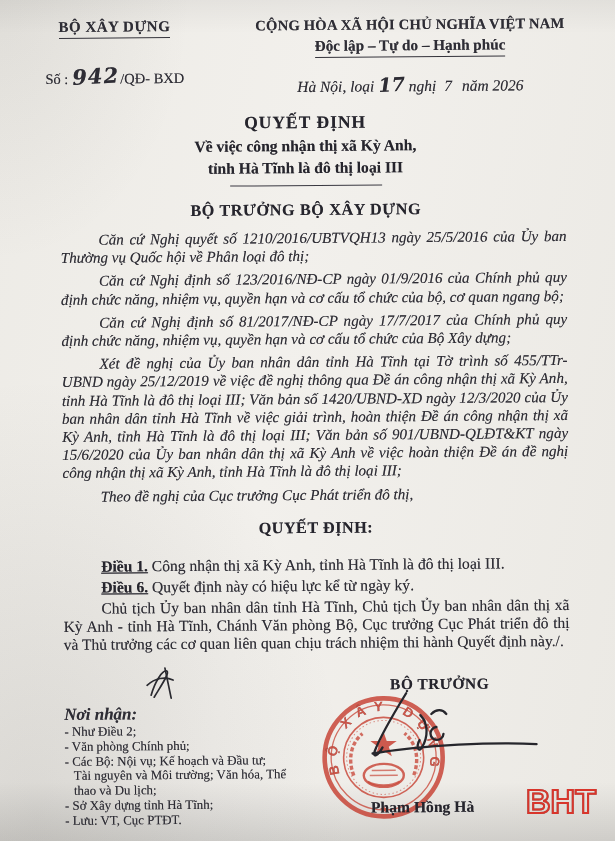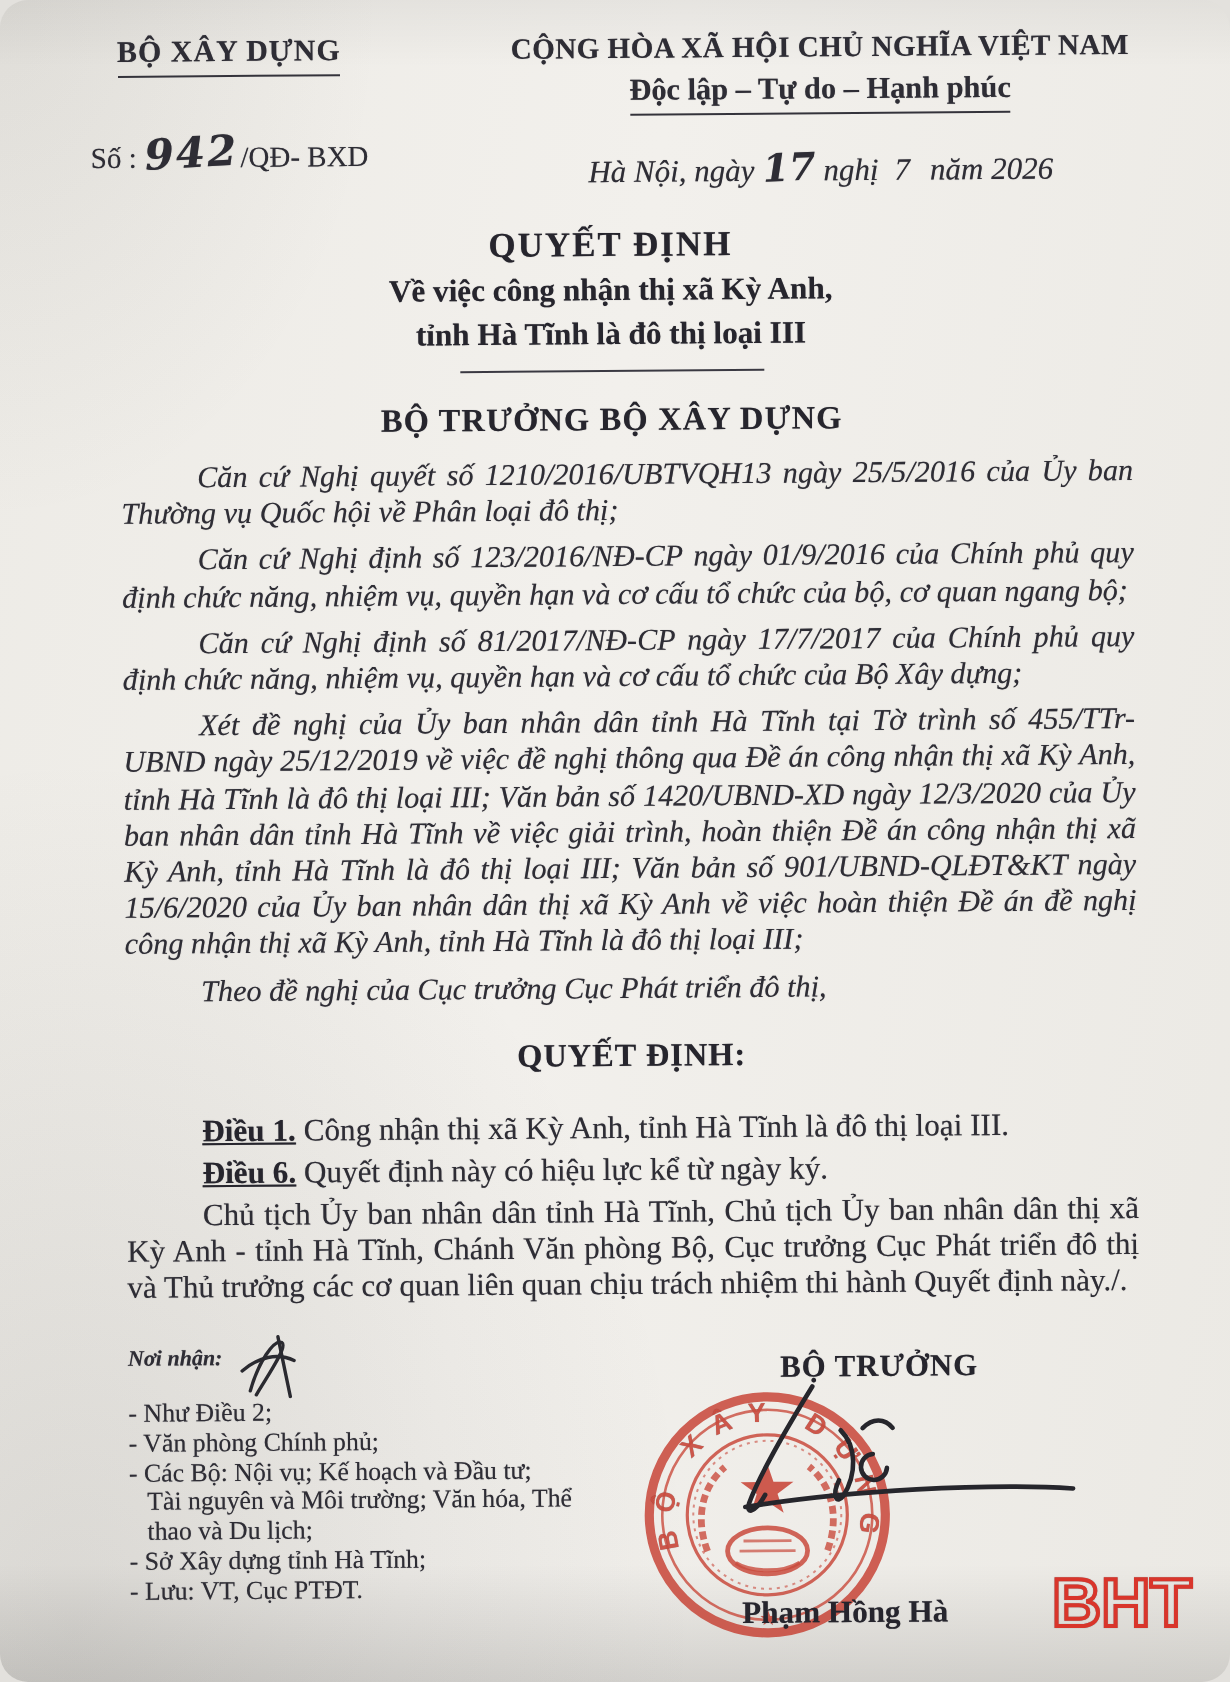--- a/index.html
+++ b/index.html
@@ -6,21 +6,20 @@
   .page{
     position:relative;width:615px;height:841px;overflow:hidden;
     font-family:"Liberation Serif","DejaVu Serif",serif;
     color:#2e2d35;
     background:
       radial-gradient(ellipse at 6% 97%, rgba(60,58,55,.12), transparent 38%),
       radial-gradient(ellipse at 0% 0%, rgba(60,58,55,.08), transparent 22%),
       linear-gradient(to bottom, rgba(0,0,0,.05), transparent 4%, transparent 93%, rgba(0,0,0,.12)),
       linear-gradient(100deg,#edebe6 0%,#f2f0ec 45%,#ebe9e4 100%);
     text-shadow:0 0 .4px rgba(46,45,53,.55);
-    border-radius:14px;
   }
   .tilt{position:absolute;inset:0;transform:rotate(-.45deg);transform-origin:50% 50%;}
   
   .header{display:flex;padding-top:17px;}
   .h-left{width:235px;text-align:center;}
   .h-right{flex:1;text-align:center;padding-right:24px;}
   .agency{font-weight:bold;font-size:15px;letter-spacing:.5px;}
   .agency .u{border-bottom:1.6px solid #34333b;padding-bottom:2px;display:inline-block;}
   .doc-number{margin-top:25px;font-size:14.5px;}
   .hw{font-family:"DejaVu Serif",serif;font-style:italic;font-weight:bold;display:inline-block;}
@@ -43,21 +42,21 @@
   .preamble p{margin:0 0 5px 0;font-style:italic;font-size:15.1px;line-height:18.2px;text-align:justify;text-indent:38px;}
   .decide-heading{text-align:center;font-weight:bold;font-size:16.2px;margin-top:15px;letter-spacing:.5px;color:#26252d;}
   .articles{margin-top:17px;}
   .article{margin:0 0 2px 0;font-size:15.6px;line-height:19.5px;text-indent:38px;}
   .article b{color:#26252d;text-decoration:underline;}
   .closing{margin:2px 0 0 0;font-size:15.5px;line-height:18.2px;text-align:justify;text-indent:38px;}
   
   .footer{position:absolute;left:0;top:668px;right:0;height:173px;}
   .recipients{position:absolute;left:62px;top:4px;width:265px;}
   .recip-head{display:flex;align-items:flex-start;}
-  .recip-label{font-weight:bold;font-style:italic;font-size:11px;}
+  .recip-label{font-weight:bold;font-style:italic;font-size:17px;margin-top:31px;}
   .tick-svg{margin-left:8px;margin-top:-8px;}
   .recip-line{font-size:12.9px;line-height:14.8px;}
   .recip-line.cont{padding-left:9px;}
   .sign-title{position:absolute;left:375px;top:8px;width:112px;text-align:right;font-weight:bold;font-size:15.4px;letter-spacing:.5px;color:#26252d;}
   .stamp-svg{position:absolute;left:315px;top:20px;opacity:.9;}
   .sig-svg{position:absolute;left:330px;top:22px;}
   .sign-name{position:absolute;left:368px;top:131px;width:126px;font-weight:bold;font-size:15.6px;color:#26252d;}
   .bht{position:absolute;left:519px;top:781px;}
 </style>
 </head>
@@ -74,21 +73,21 @@
         <div class="doc-number">
           <span>Số :</span><span class="hw hw-num">942</span><span>/QĐ- BXD</span>
         </div>
       </div>
       <div class="h-right">
         <div class="republic">CỘNG HÒA XÃ HỘI CHỦ NGHĨA VIỆT NAM</div>
         <div class="motto">
           <span class="u2">Độc lập – Tự do – Hạnh phúc</span>
         </div>
         <div class="place-date">
-          <span>Hà Nội, ngày</span><span class="hw hw-day">17</span><span>nghị</span><span class="mo">7</span><span>năm 2026</span>
+          <span>Hà Nội, loại</span><span class="hw hw-day">17</span><span>nghị</span><span class="mo">7</span><span>năm 2026</span>
         </div>
       </div>
     </div>
 
     <div class="title-block">
       <div class="doc-type">QUYẾT ĐỊNH</div>
       <div class="subject">Về việc công nhận thị xã Kỳ Anh,</div>
       <div class="subject">tỉnh Hà Tĩnh là đô thị loại III</div>
       <div class="title-rule"></div>
       <div class="issuer">BỘ TRƯỞNG BỘ XÂY DỰNG</div>

